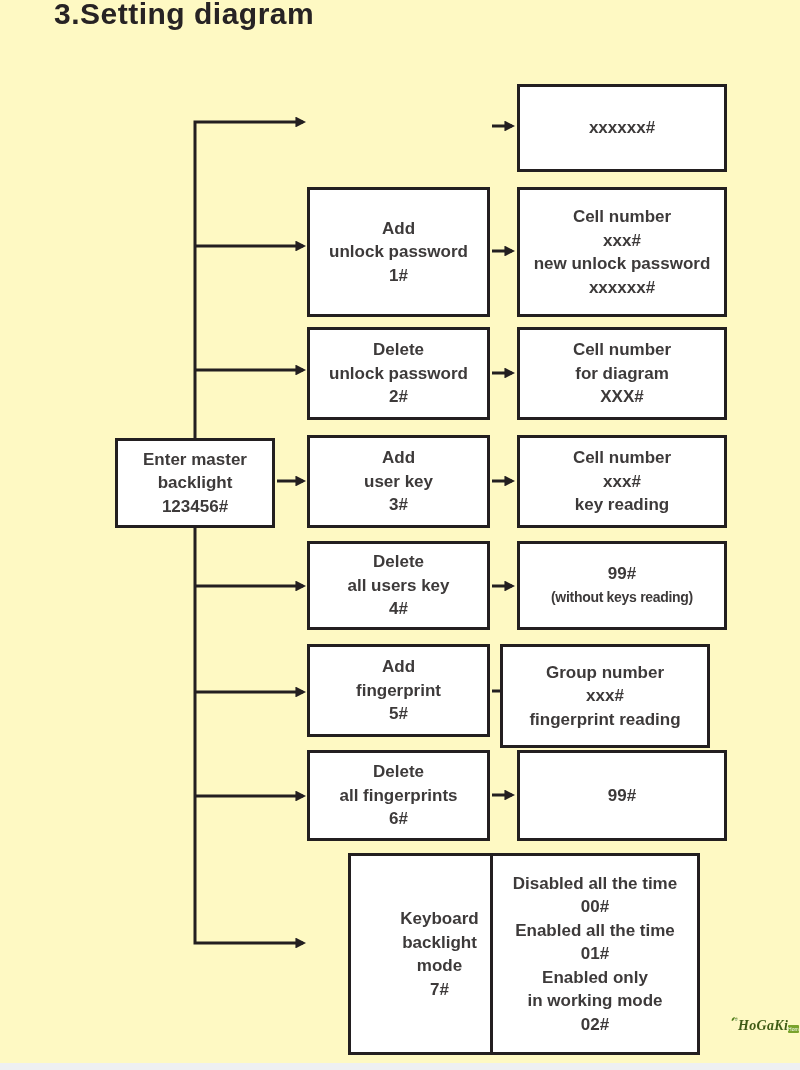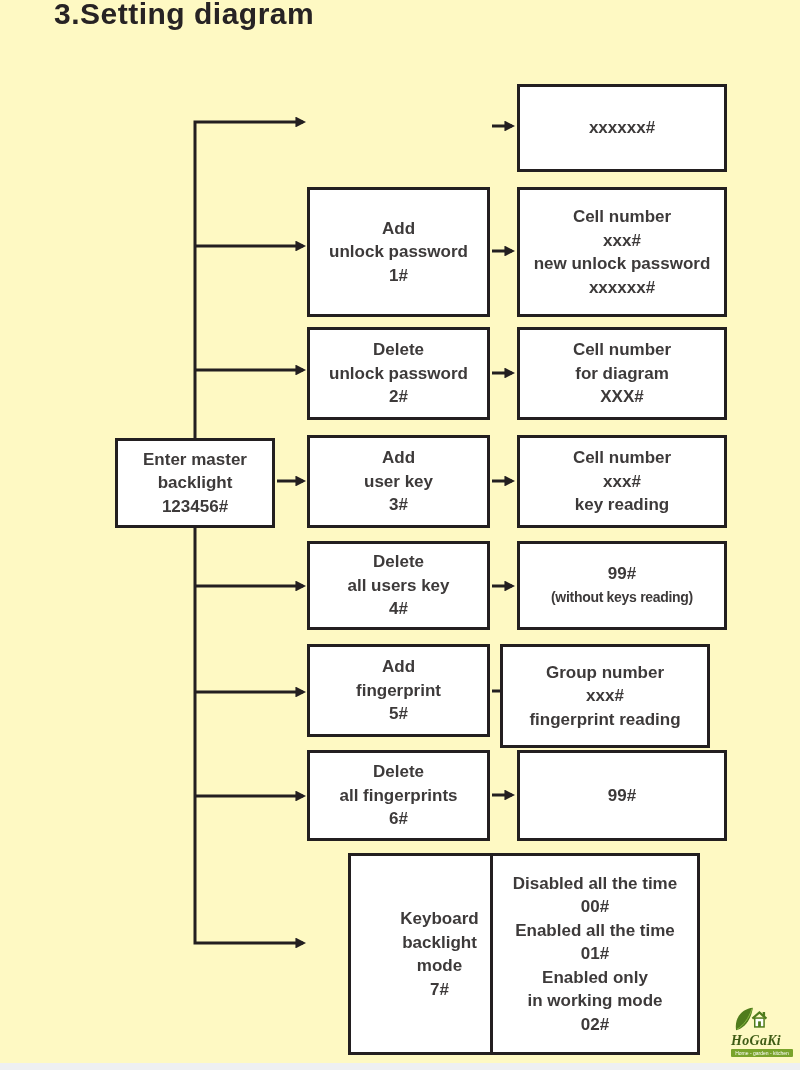--- a/index.html
+++ b/index.html
@@ -24,21 +24,21 @@
     position:absolute;box-sizing:border-box;background:#fff;
     border:3px solid var(--line);z-index:2;
     display:flex;flex-direction:column;align-items:center;justify-content:center;
     text-align:center;color:var(--text);font-weight:bold;
     font-size:17px;line-height:23.5px;
   }
   .box .ln{white-space:nowrap;}
   .box .ln.small{font-size:14px;letter-spacing:-0.3px;}
   .logo{
     position:absolute;left:731px;top:1005px;width:68px;z-index:3;
-    display:flex;flex-direction:column;align-items:flex-start;
+    display:flex;flex-direction:row;align-items:flex-end;
   }
   .logo-word{
     font-family:"Liberation Serif", serif;font-style:italic;font-weight:bold;
     font-size:14px;color:var(--logo-dark);letter-spacing:0.3px;line-height:15px;
   }
   .logo-tag{
     margin-top:1px;background:var(--logo-green);color:#fff;
     font-size:5px;line-height:8px;height:8px;width:62px;text-align:center;
     border-radius:1px;white-space:nowrap;overflow:hidden;
   }

